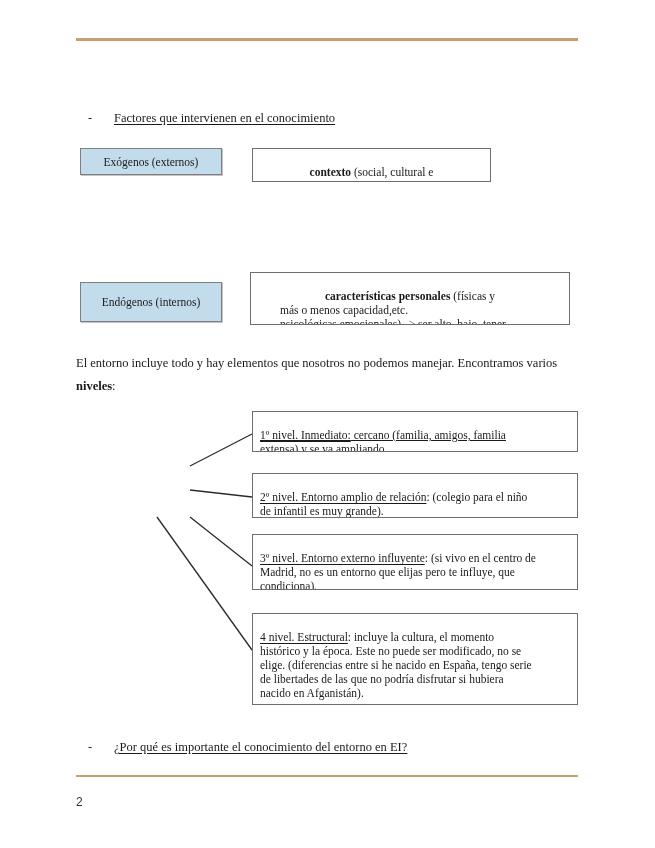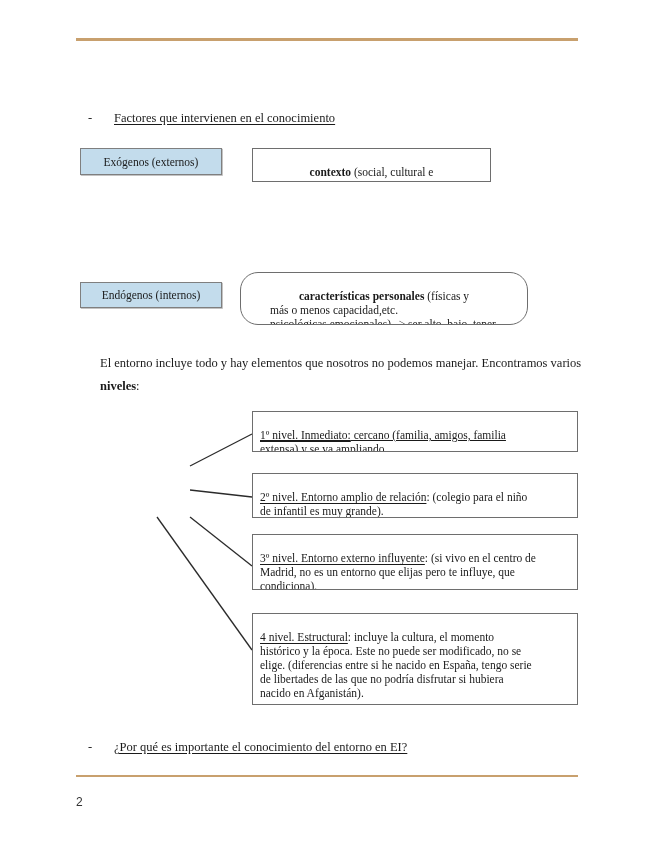--- a/index.html
+++ b/index.html
@@ -80,21 +80,20 @@
   b, .b { font-weight: bold; }
   .u { text-decoration: underline; text-underline-offset: 1.5px; }
 
   
   .para {
     position: absolute;
     left: 76px;
     width: 505px;
     font-size: 12.5px;
     line-height: 23px;
-    margin-left: 24px;
   }
 
   
   .connectors {
     position: absolute;
     left: 0;
     top: 0;
     width: 655px;
     height: 848px;
     pointer-events: none;
@@ -125,25 +124,25 @@
   <div class="box blue" style="left:80px; top:148px; width:142px; height:27px;">
     <span>Exógenos (externos)</span>
   </div>
 
   <div class="box white" style="left:252px; top:148px; width:239px; height:27px;">
     <div class="ln ctr">
       <span class="b">contexto</span><span> (social, cultural e</span>
     </div>
   </div>
 
-  <div class="box blue" style="left:80px; top:282px; width:142px; height:26px;">
+  <div class="box blue" style="left:80px; top:282px; width:142px; height:40px;">
     <span>Endógenos (internos)</span>
   </div>
 
-  <div class="box white" style="left:240px; top:272px; width:288px; height:53px;border-radius:18px;">
+  <div class="box white" style="left:250px; top:272px; width:320px; height:53px;">
     <div class="ln ctr">
       <span class="b">características personales</span><span> (físicas y</span>
     </div>
     <div class="ln" style="padding-left:22px;">más o menos capacidad,etc.</div>
     <div class="ln" style="padding-left:22px;">psicológicas emocionales)--&gt; ser alto, bajo, tener</div>
   </div>
 
   <div class="para" style="top:352px;">
     <div>El entorno incluye todo y hay elementos que nosotros no podemos manejar. Encontramos varios</div>
     <div><span class="b">niveles</span><span>:</span></div>

